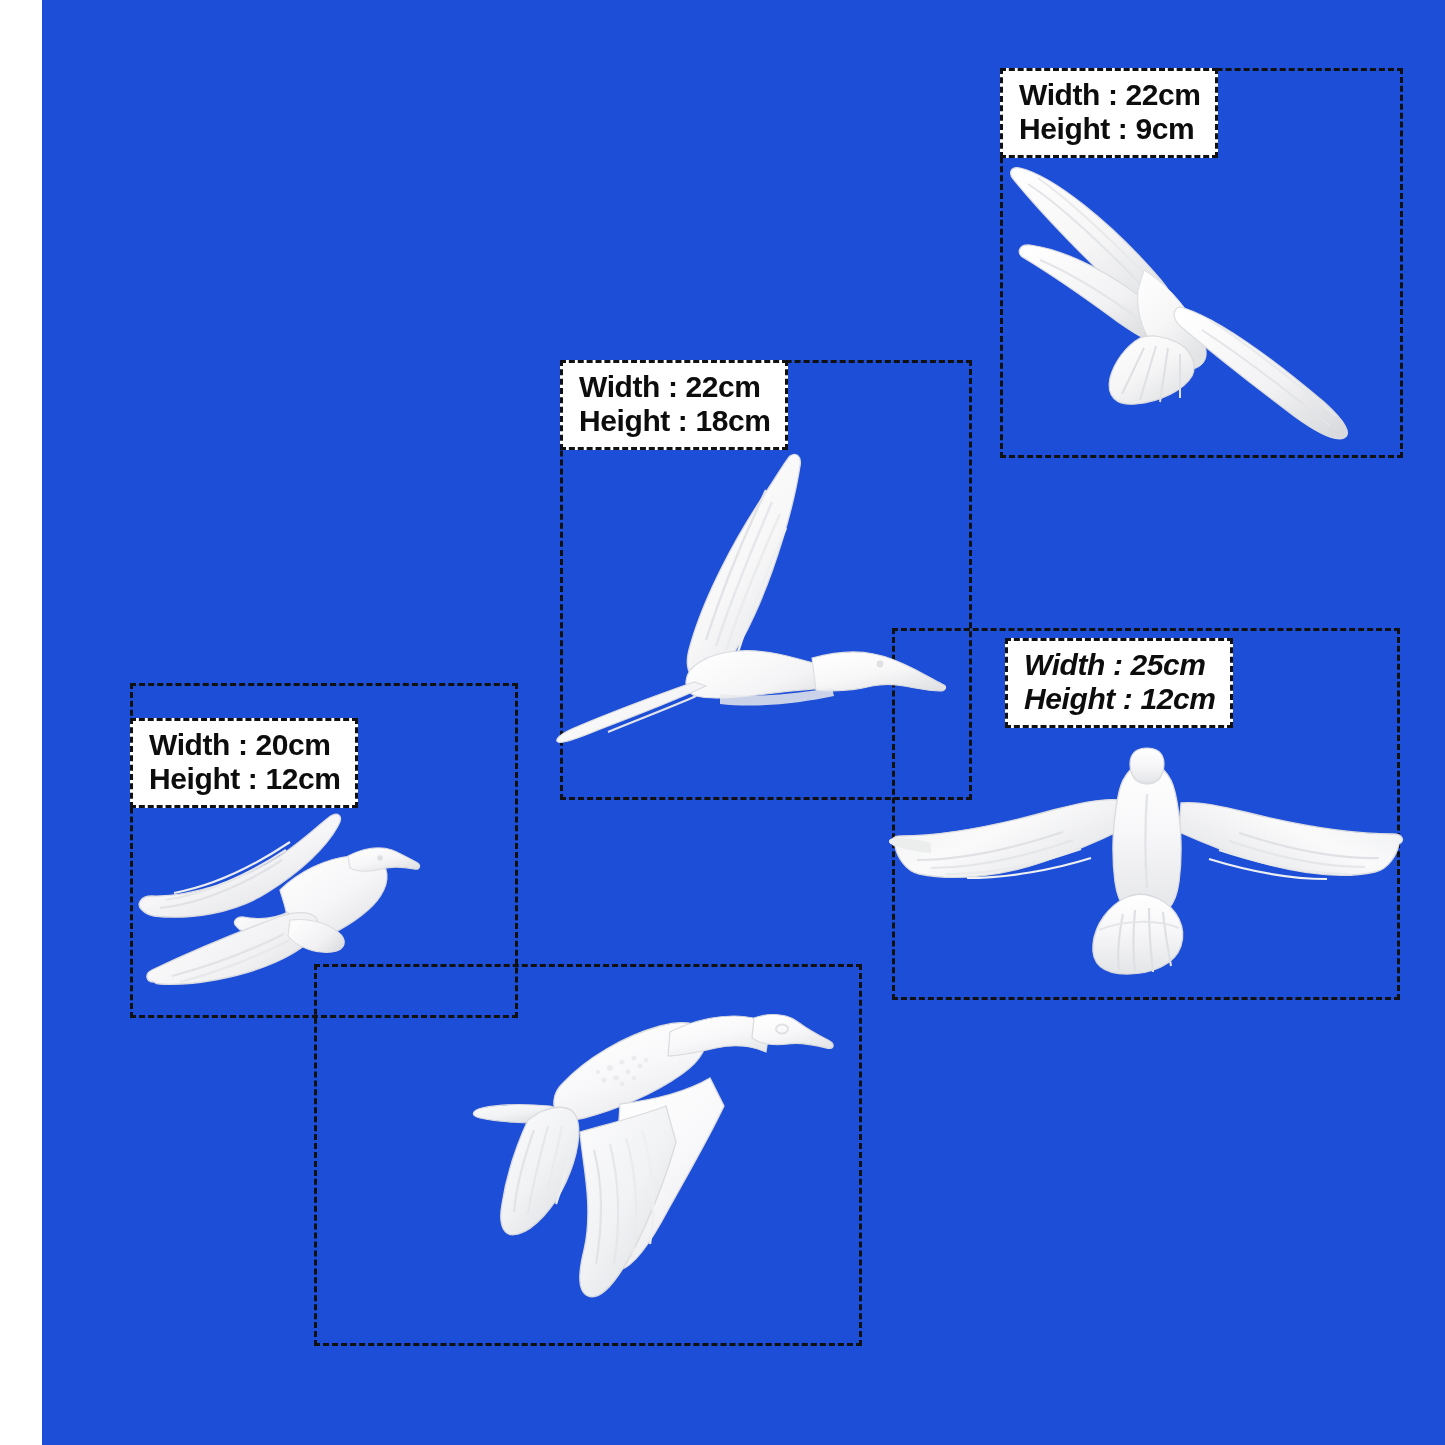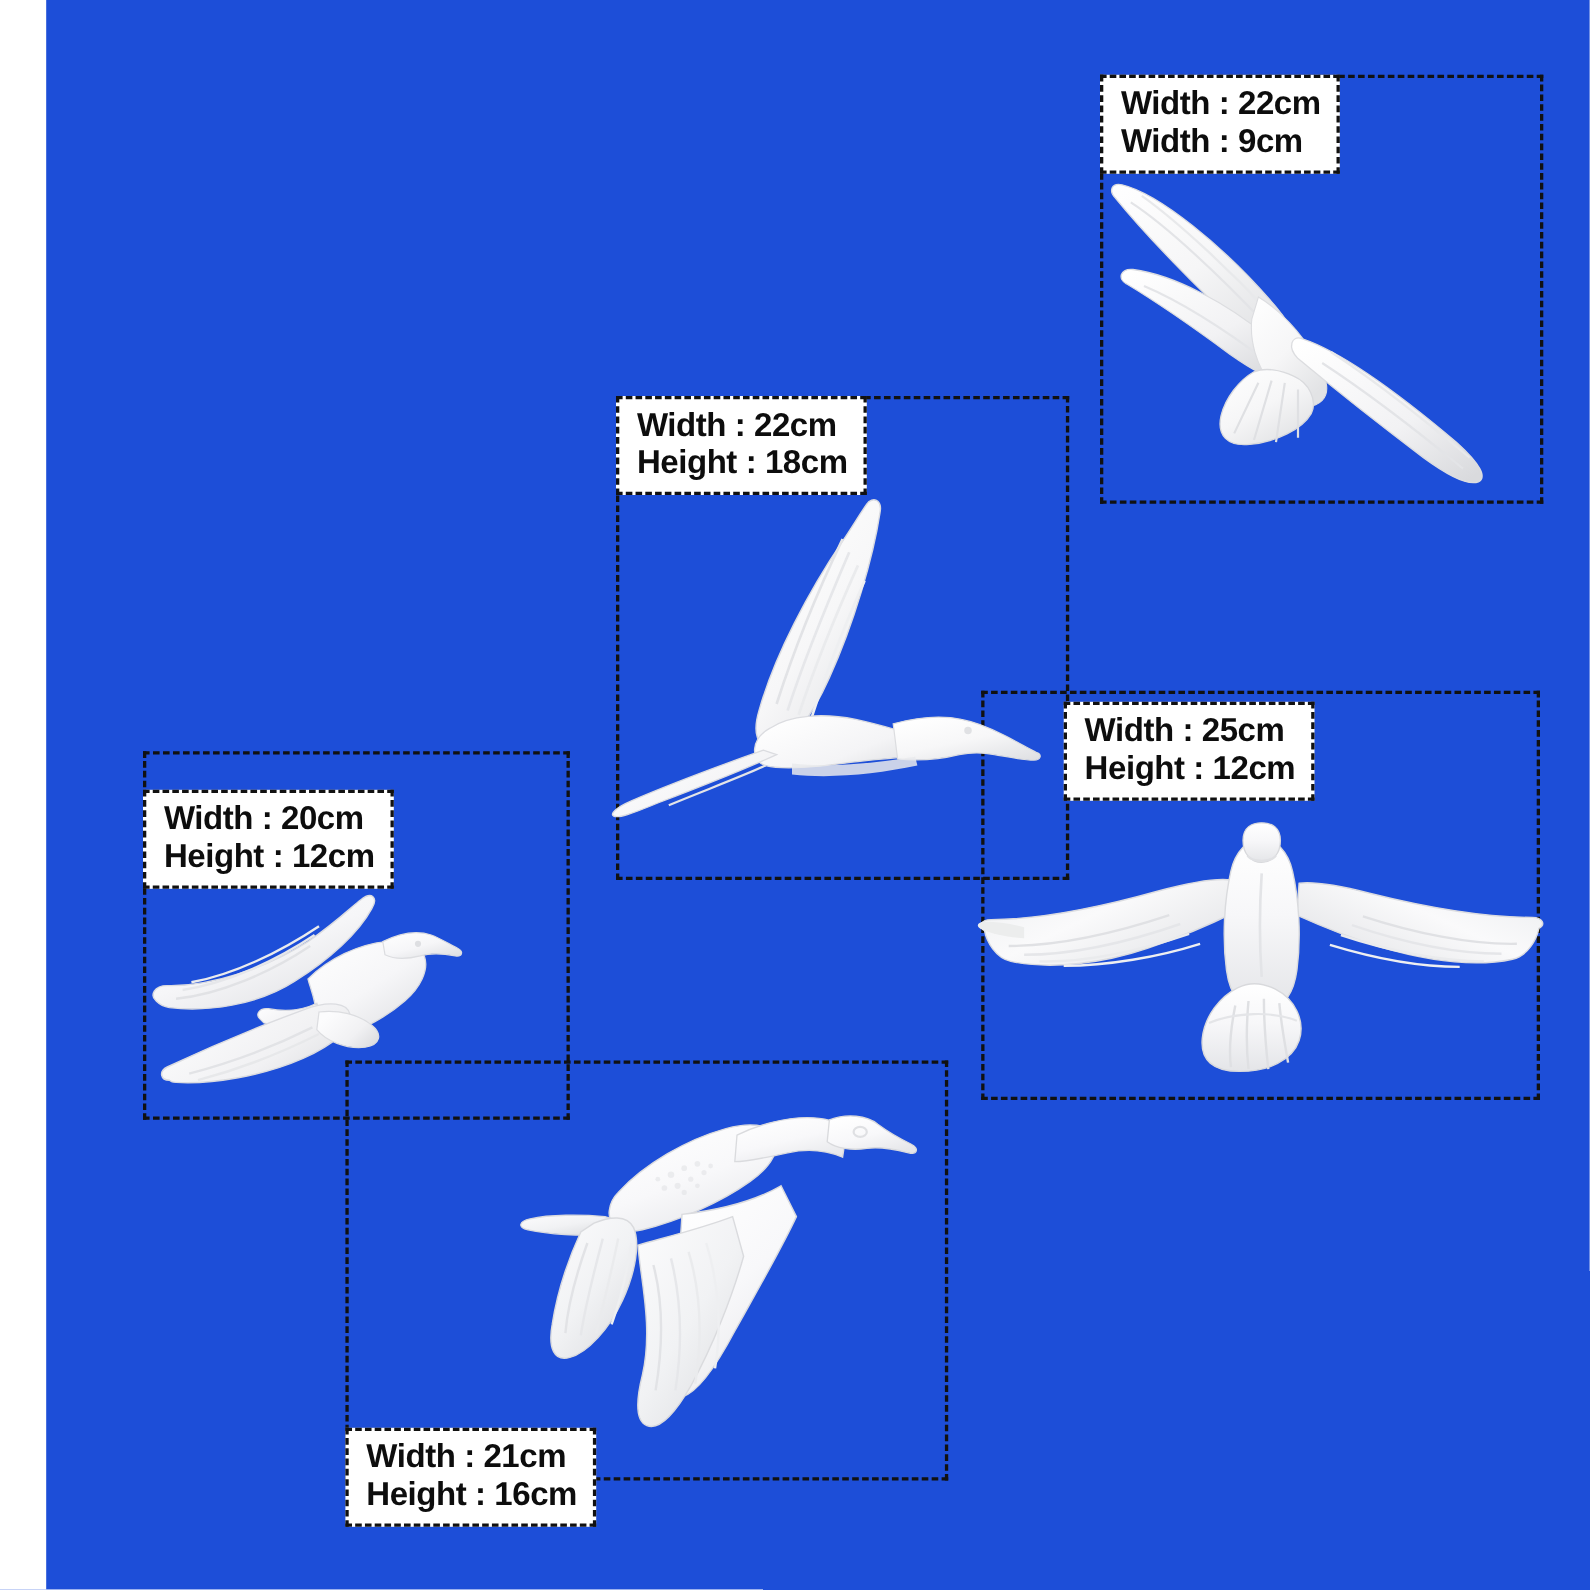--- a/index.html
+++ b/index.html
@@ -57,21 +57,21 @@
 </style>
 </head>
 <body>
 
 <div id="stage">
 
   <div class="bbox" style="left:958px; top:68px; width:403px; height:390px;"></div>
 
   <div class="dim-chip" style="left:958px; top:68px;">
     <div class="dim-line">Width : 22cm</div>
-    <div class="dim-line">Width : 9cm</div>
+    <div class="dim-line">Height : 9cm</div>
   </div>
 
   <div class="bird" style="left:952px; top:150px; width:390px; height:290px;">
     <svg viewBox="0 0 390 290" xmlns="http://www.w3.org/2000/svg">
       <defs>
         <linearGradient id="g1a" x1="0" y1="0" x2="0.7" y2="1">
           <stop offset="0%" stop-color="#ffffff"></stop>
           <stop offset="55%" stop-color="#f6f6f7"></stop>
           <stop offset="100%" stop-color="#e2e3e5"></stop>
         </linearGradient>
@@ -178,21 +178,21 @@
       <path d="M24,222 C16,222 14,214 22,210 C60,192 108,172 146,158 C170,149 186,152 188,162 C190,176 172,190 146,202 C110,218 62,226 30,224 C27,224 25,223 24,222 Z" fill="url(#g3b)" stroke="#dbdce0" stroke-width="1.3"></path>
       <path d="M42,216 C80,206 122,190 154,174" fill="none" stroke="#e2e3e6" stroke-width="2.2"></path>
       <path d="M50,222 C88,212 128,196 160,180" fill="none" stroke="#e7e8ea" stroke-width="2.2"></path>
 
       <path d="M160,160 C178,158 196,162 208,172 C218,180 216,190 202,192 C184,194 166,186 158,176 Z" fill="url(#g3b)" stroke="#dcdde0" stroke-width="1.1"></path>
     </svg>
   </div>
 
   <div class="bbox" style="left:850px; top:628px; width:508px; height:372px;"></div>
 
-  <div class="dim-chip" style="left:925px; top:638px;">
+  <div class="dim-chip" style="left:963px; top:638px;font-style:italic;">
     <div class="dim-line">Width : 25cm</div>
     <div class="dim-line">Height : 12cm</div>
   </div>
 
   <div class="bird" style="left:845px; top:748px; width:520px; height:235px;">
     <svg viewBox="0 0 520 235" xmlns="http://www.w3.org/2000/svg">
       <defs>
         <linearGradient id="g4body" x1="0.5" y1="0" x2="0.5" y2="1">
           <stop offset="0%" stop-color="#ffffff"></stop>
           <stop offset="45%" stop-color="#f7f7f9"></stop>
@@ -235,24 +235,20 @@
       <path d="M236,166 C232,186 230,206 232,222" fill="none" stroke="#dfe0e3" stroke-width="2.2"></path>
       <path d="M248,162 C246,184 246,206 248,224" fill="none" stroke="#dfe0e3" stroke-width="2.2"></path>
       <path d="M262,160 C262,184 264,206 266,224" fill="none" stroke="#dfe0e3" stroke-width="2.2"></path>
       <path d="M276,164 C278,186 282,206 284,218" fill="none" stroke="#dfe0e3" stroke-width="2.2"></path>
       <path d="M212,182 C236,172 270,171 292,180" fill="none" stroke="#e4e5e8" stroke-width="2"></path>
     </svg>
   </div>
 
   <div class="bbox" style="left:272px; top:964px; width:548px; height:382px;"></div>
 
-  <div class="dim-chip" style="left:272px; top:1298px;">
-    <div class="dim-line">Width : 21cm</div>
-    <div class="dim-line">Height : 16cm</div>
-  </div>
 
   <div class="bird" style="left:428px; top:1012px; width:370px; height:300px;">
     <svg viewBox="0 0 370 300" xmlns="http://www.w3.org/2000/svg">
       <defs>
         <linearGradient id="g5body" x1="0.2" y1="0" x2="0.8" y2="1">
           <stop offset="0%" stop-color="#ffffff"></stop>
           <stop offset="50%" stop-color="#f8f8fa"></stop>
           <stop offset="100%" stop-color="#e5e6e9"></stop>
         </linearGradient>
         <linearGradient id="g5wing" x1="0.1" y1="0" x2="0.9" y2="1">

